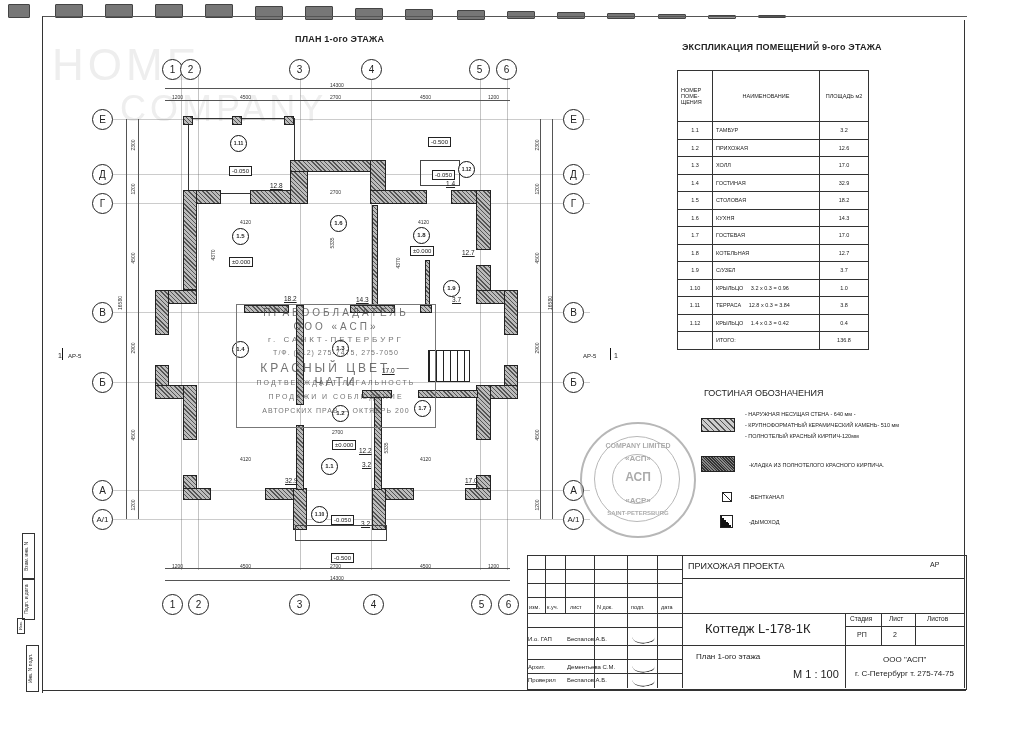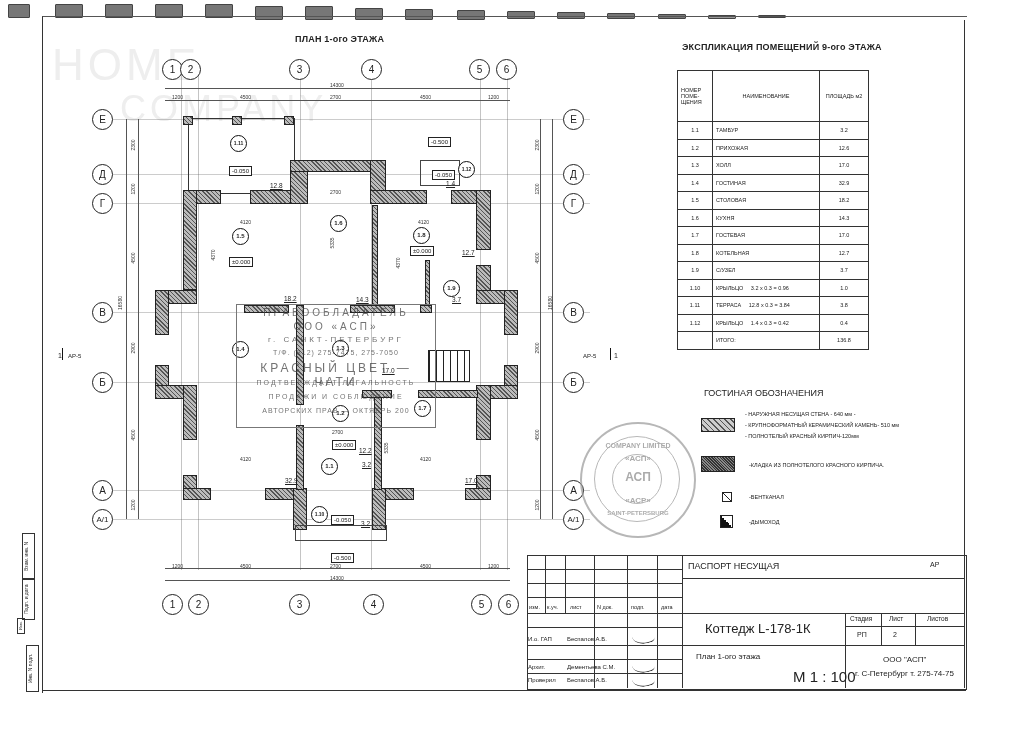--- a/index.html
+++ b/index.html
@@ -410,31 +410,31 @@
   <div class="abs" style="left:567px;top:636px;font-size:6px;">Беспалов А.Б.</div>
   <div class="abs" style="left:528px;top:664px;font-size:6px;">Архит.</div>
   <div class="abs" style="left:567px;top:664px;font-size:6px;">Дементьева С.М.</div>
   <div class="abs" style="left:528px;top:677px;font-size:6px;">Проверил</div>
   <div class="abs" style="left:567px;top:677px;font-size:6px;">Беспалов А.Б.</div>
 
   <div class="abs" style="left:632px;top:629px;width:22px;height:14px;border-bottom:1.5px solid #333;border-radius:40% 60% 30% 70%;transform:rotate(-12deg);"></div>
   <div class="abs" style="left:632px;top:658px;width:22px;height:14px;border-bottom:1.5px solid #333;border-radius:40% 60% 30% 70%;transform:rotate(-12deg);"></div>
   <div class="abs" style="left:632px;top:672px;width:22px;height:14px;border-bottom:1.5px solid #333;border-radius:40% 60% 30% 70%;transform:rotate(-12deg);"></div>
 
-  <div class="tb-text" style="left:688px;top:561px;font-size:9px;">ПАСПОРТ НЕСУЩАЯ</div>
+  <div class="tb-text" style="left:688px;top:561px;font-size:9px;">ПРИХОЖАЯ ПРОЕКТА</div>
   <div class="tb-text" style="left:930px;top:561px;font-size:7px;">АР</div>
   <div class="tb-text" style="left:705px;top:621px;font-size:13px;">Коттедж L-178-1К</div>
   <div class="tb-text" style="left:850px;top:615px;font-size:6.5px;">Стадия</div>
   <div class="tb-text" style="left:889px;top:615px;font-size:6.5px;">Лист</div>
   <div class="tb-text" style="left:927px;top:615px;font-size:6.5px;">Листов</div>
   <div class="tb-text" style="left:857px;top:631px;font-size:7px;">РП</div>
   <div class="tb-text" style="left:893px;top:631px;font-size:7px;">2</div>
   <div class="tb-text" style="left:930px;top:631px;font-size:7px;"></div>
   <div class="tb-text" style="left:696px;top:652px;font-size:8px;">План 1-ого этажа</div>
-  <div class="tb-text" style="left:793px;top:668px;font-size:15px;">М 1 : 100</div>
+  <div class="tb-text" style="left:793px;top:668px;font-size:11px;">М 1 : 100</div>
   <div class="tb-text" style="left:883px;top:655px;font-size:8px;">ООО "АСП"</div>
   <div class="tb-text" style="left:855px;top:669px;font-size:8px;">г. С-Петербург  т. 275-74-75</div>
 </div>
 
 <div>
   <div class="side-strip" style="top:533px;width:11px;height:45px;">Взам. инв. N</div>
   <div class="side-strip" style="top:578px;width:11px;height:40px;">Подп. и дата</div>
   <div class="side-strip" style="top:618px;left:17px;width:6px;height:14px;font-size:4px;">Изм.</div>
   <div class="side-strip" style="top:645px;left:26px;width:11px;height:45px;">Инв. N подл.</div>
 </div>

